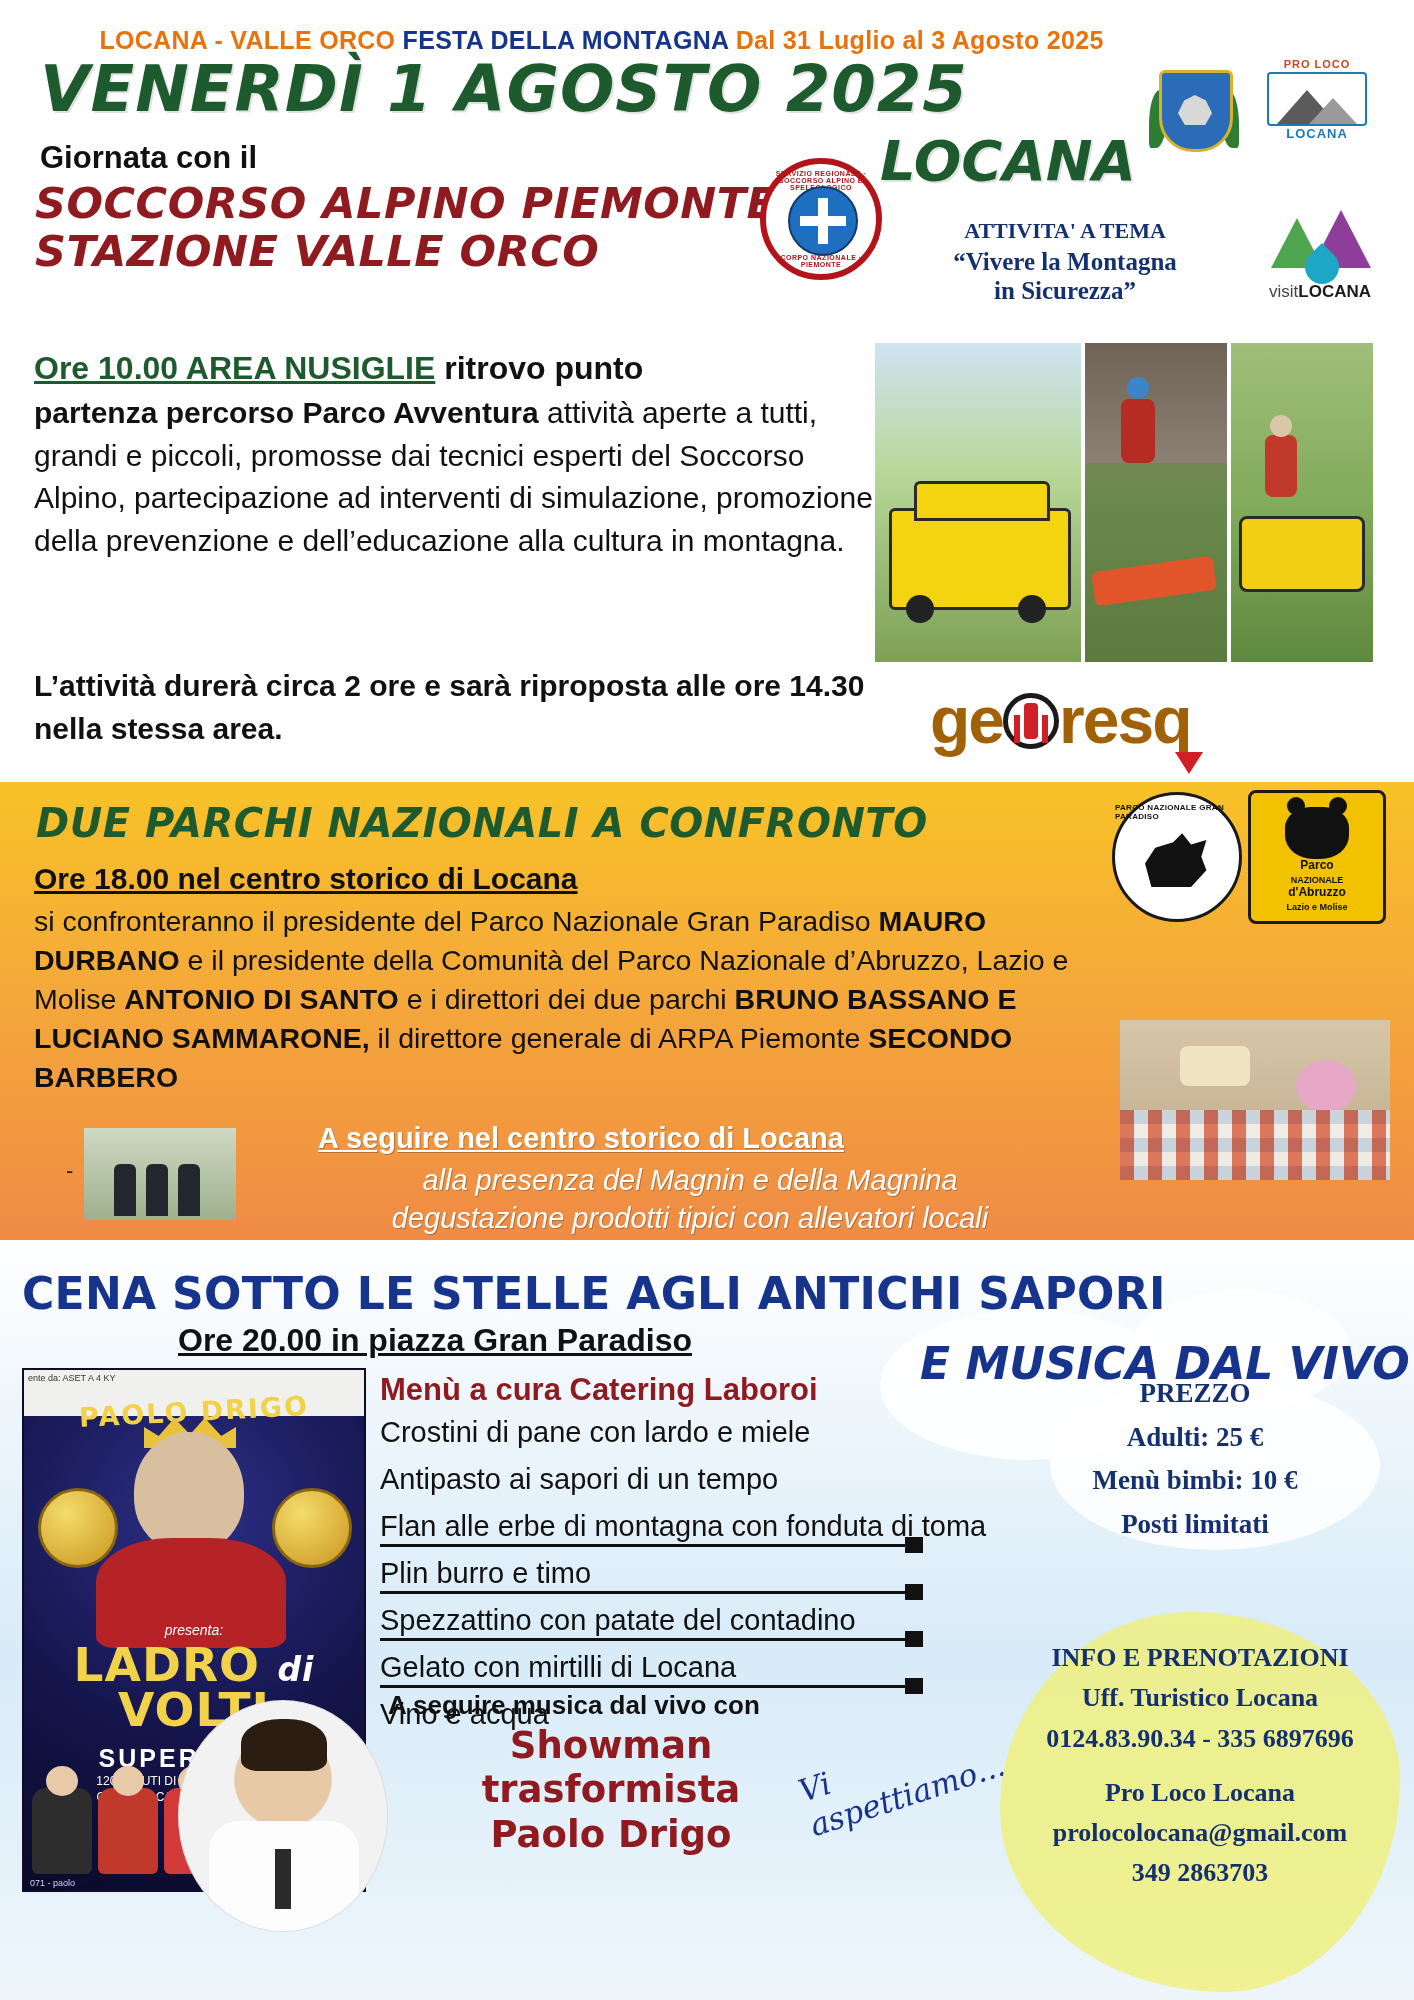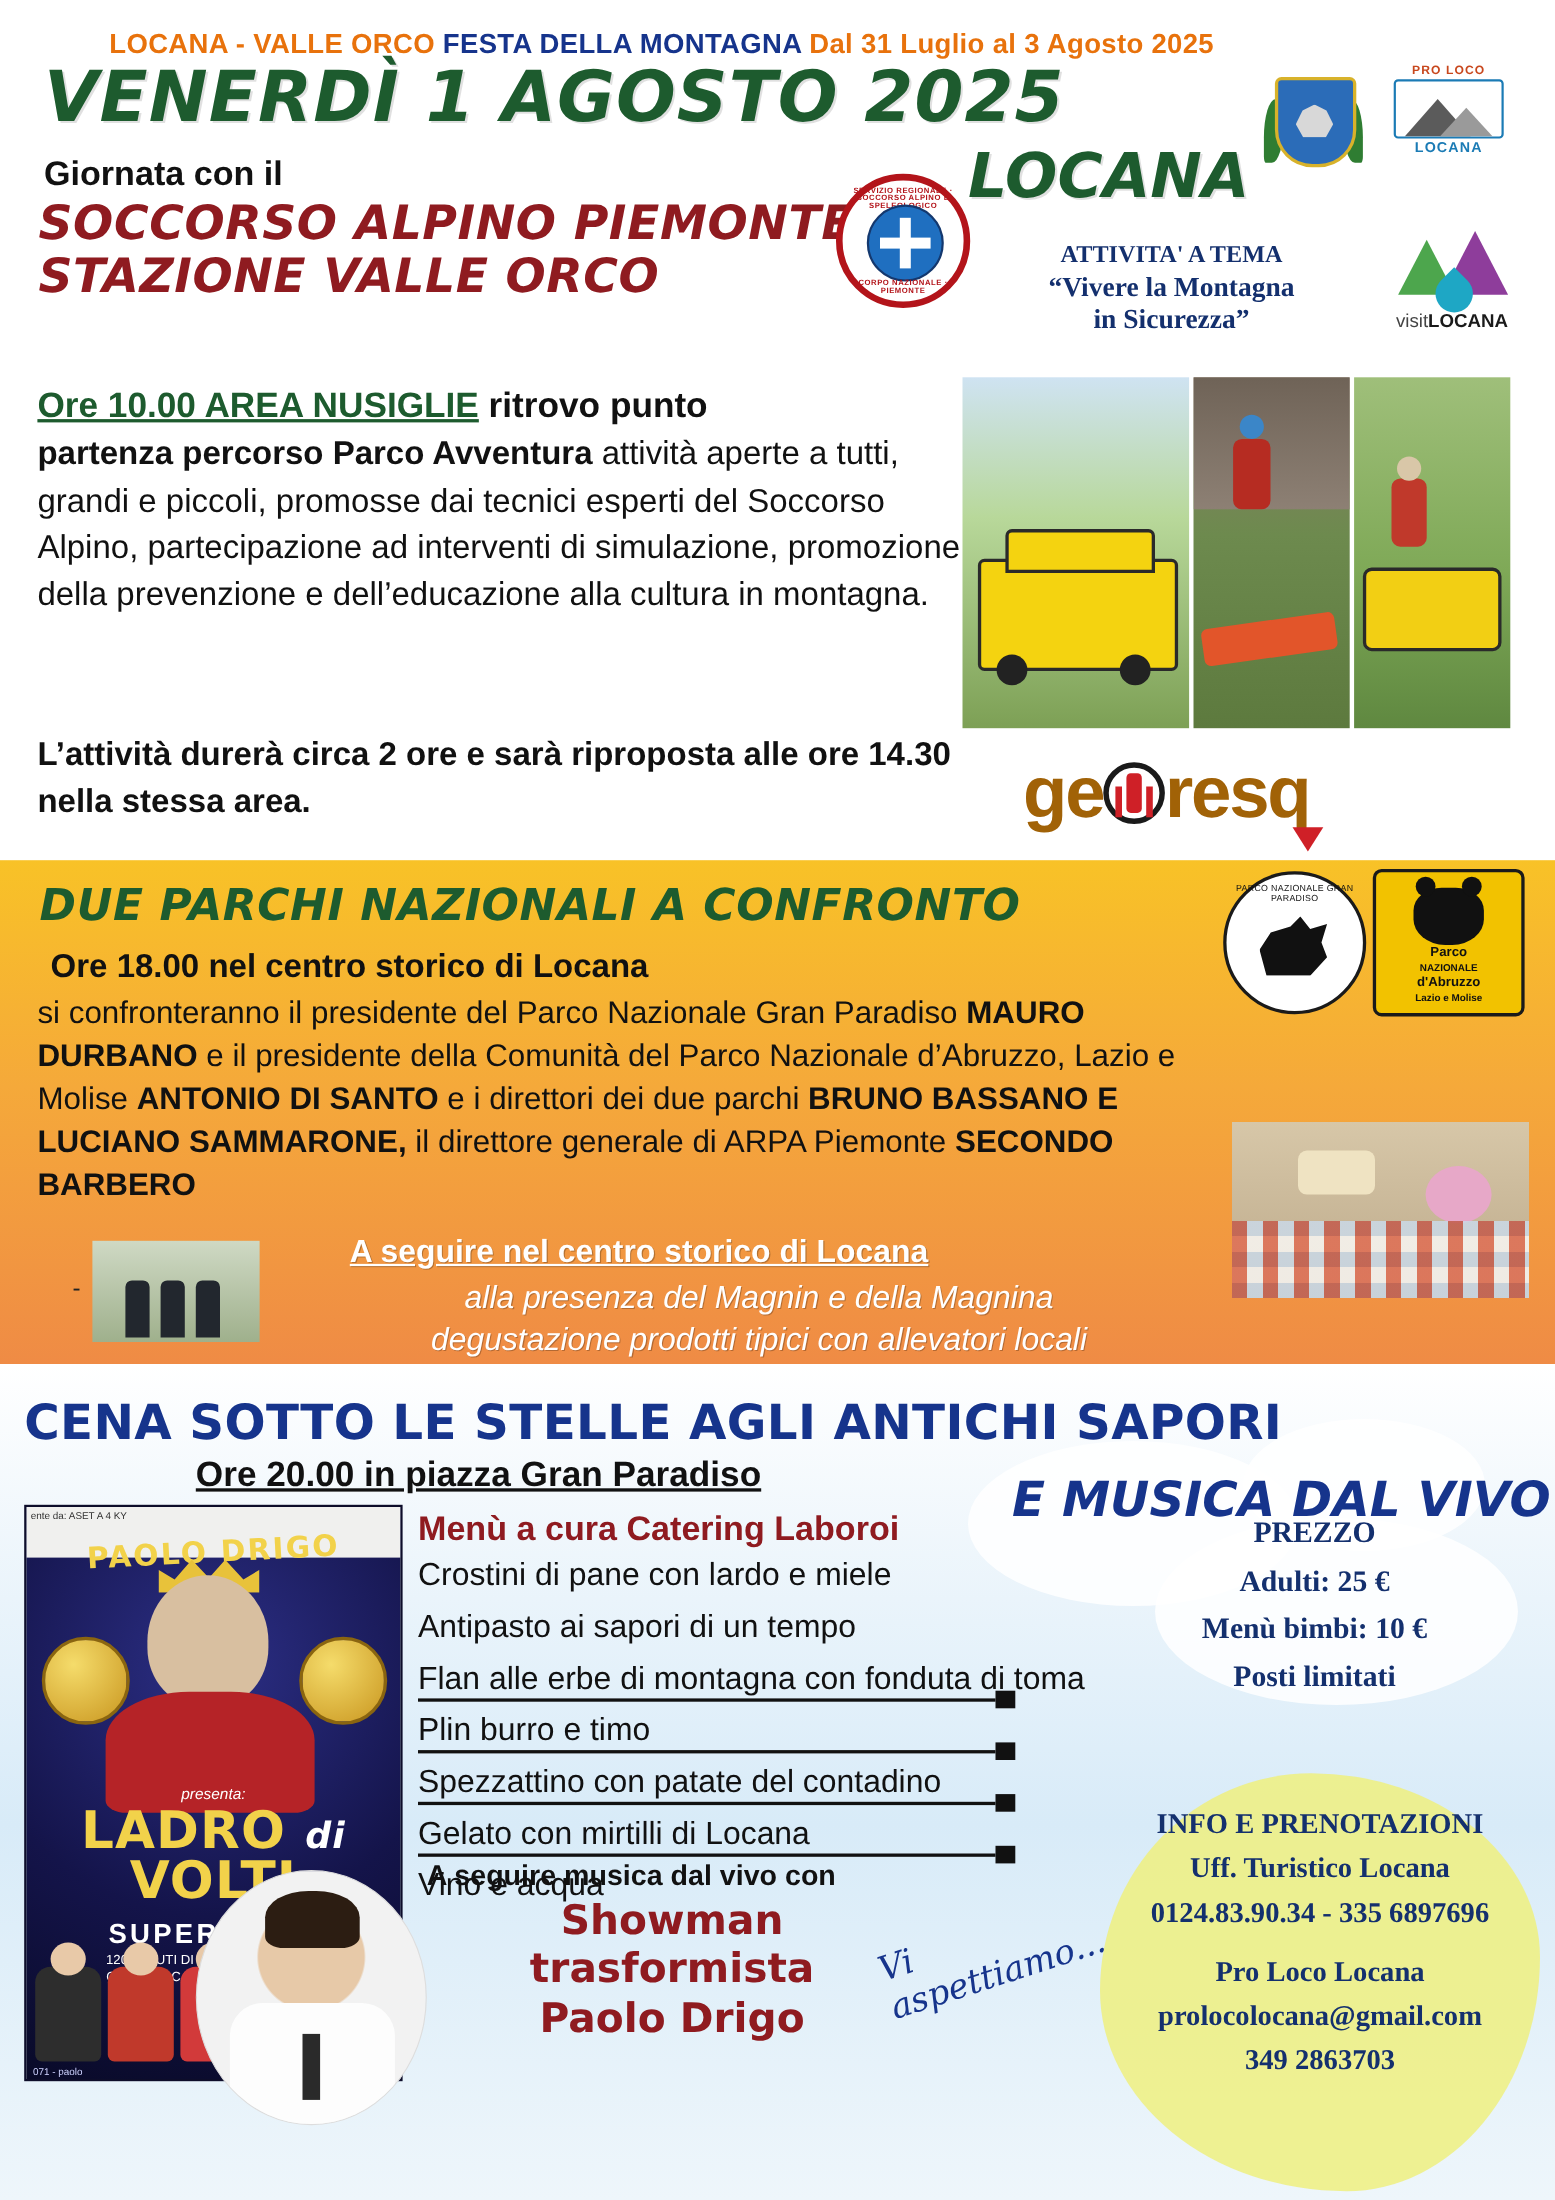--- a/index.html
+++ b/index.html
@@ -426,21 +426,21 @@
     font-style: italic;
     color: #1d5b2e;
     letter-spacing: 0.5px;
   }
   .band-ore {
     position: absolute;
     top: 862px; left: 34px;
     font-size: 30px;
     font-weight: bold;
     color: #111111;
-    margin-left: 12px;
+    text-decoration: underline;
   }
   .band-par {
     position: absolute;
     top: 902px; left: 34px;
     width: 1090px;
     font-size: 28.5px;
     color: #111111;
     line-height: 1.37;
   }
   .band-par .b { font-weight: bold; }
@@ -469,21 +469,21 @@
   .pngp {
     position: absolute;
     top: 792px; left: 1112px;
     width: 124px; height: 124px;
     border-radius: 50%;
     background: #ffffff;
     border: 3px solid #1a1a1a;
   }
   .pngp .lbl {
     position: absolute; top: 8px; left: 0; width: 100%;
-    text-align: center; font-size: 8px; font-weight: normal; color: #111;
+    font-size: 8px; font-weight: bold; color: #111;
     letter-spacing: 0.3px;
   }
   .pngp .ibex {
     position: absolute; top: 36px; left: 30px;
     width: 64px; height: 56px;
     background: #111111;
     clip-path: polygon(10% 100%, 0 58%, 16% 30%, 44% 20%, 58% 4%, 72% 24%, 96% 16%, 88% 46%, 96% 70%, 72% 100%);
   }
   .abruzzo {
     position: absolute;

